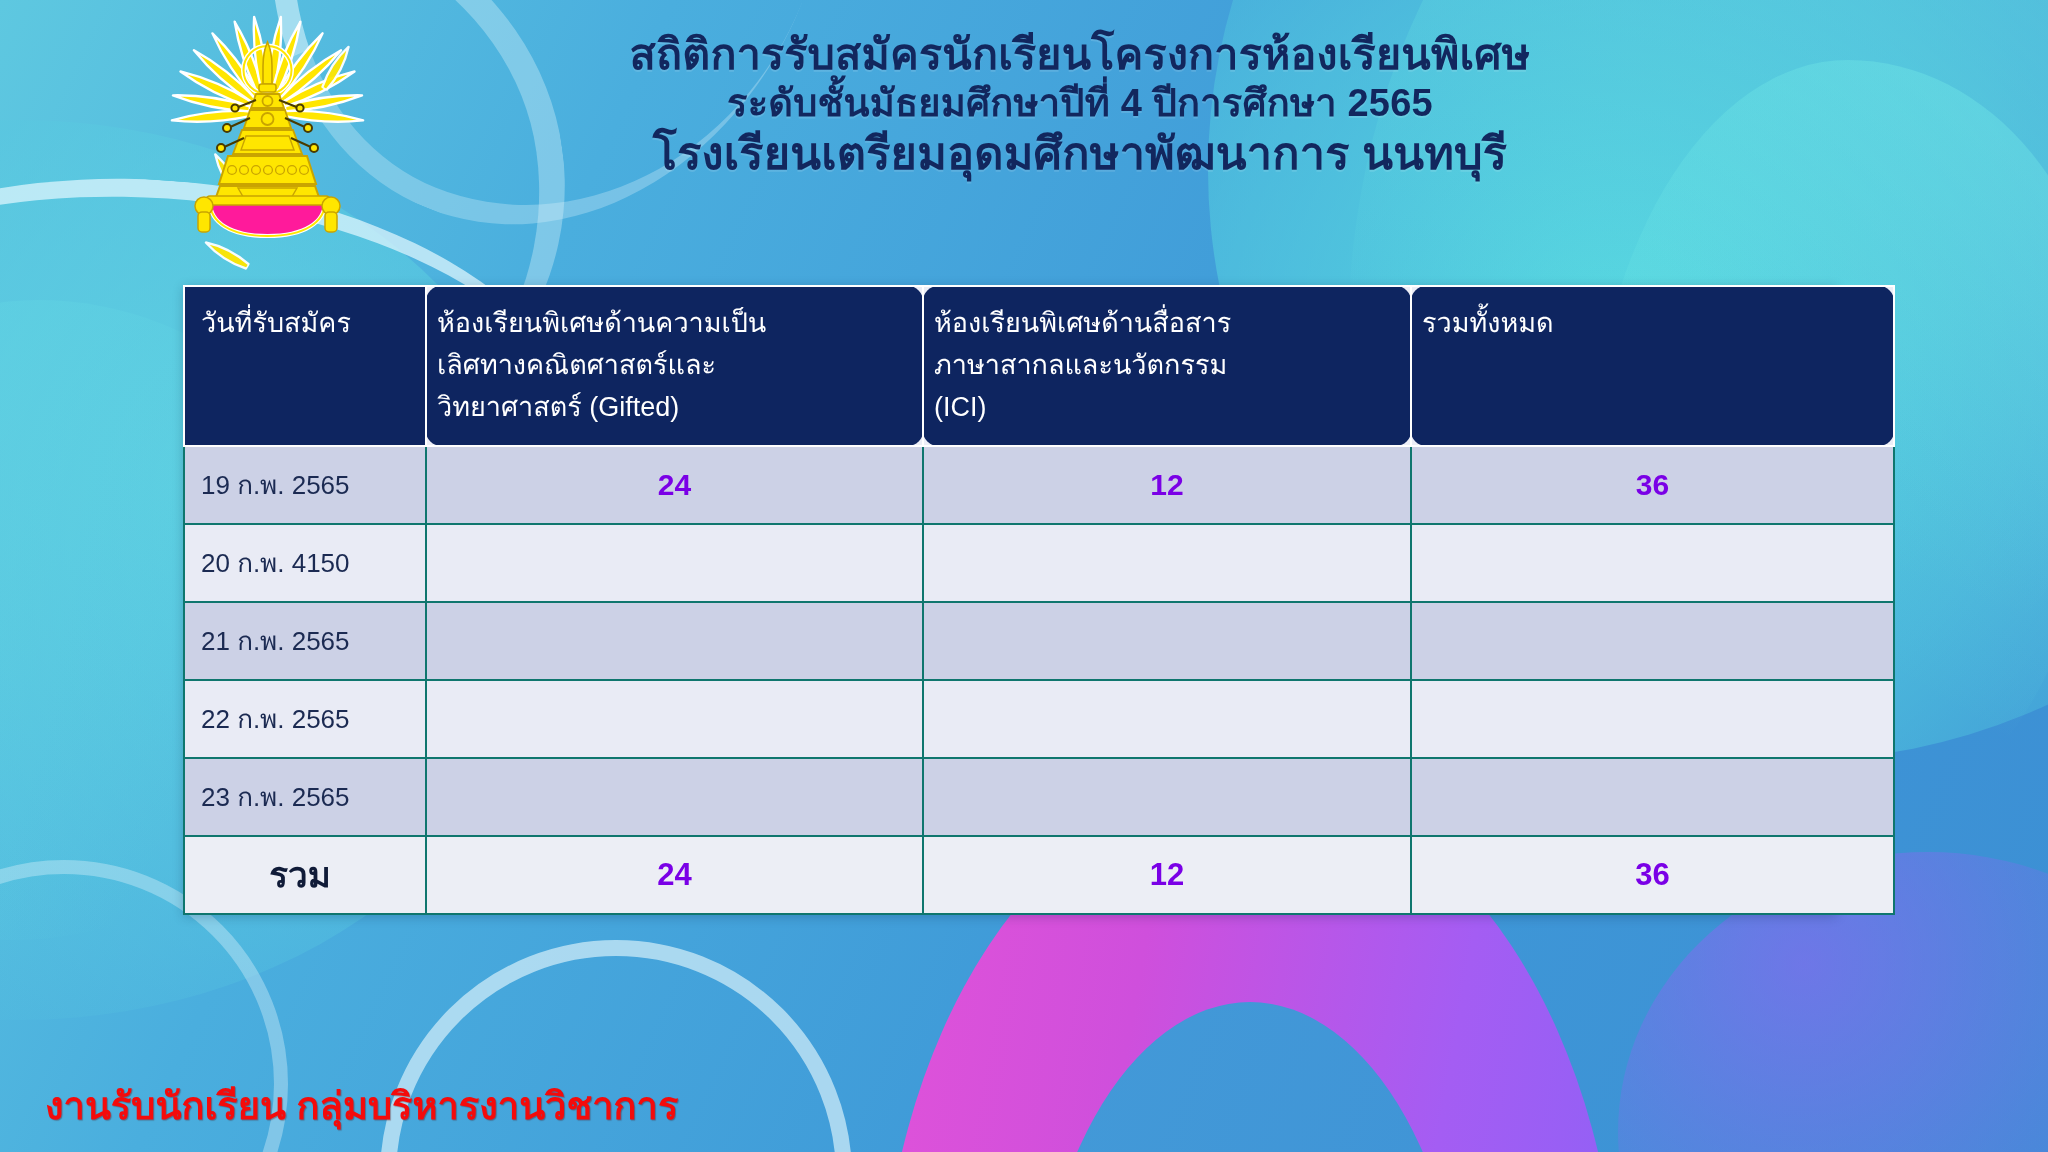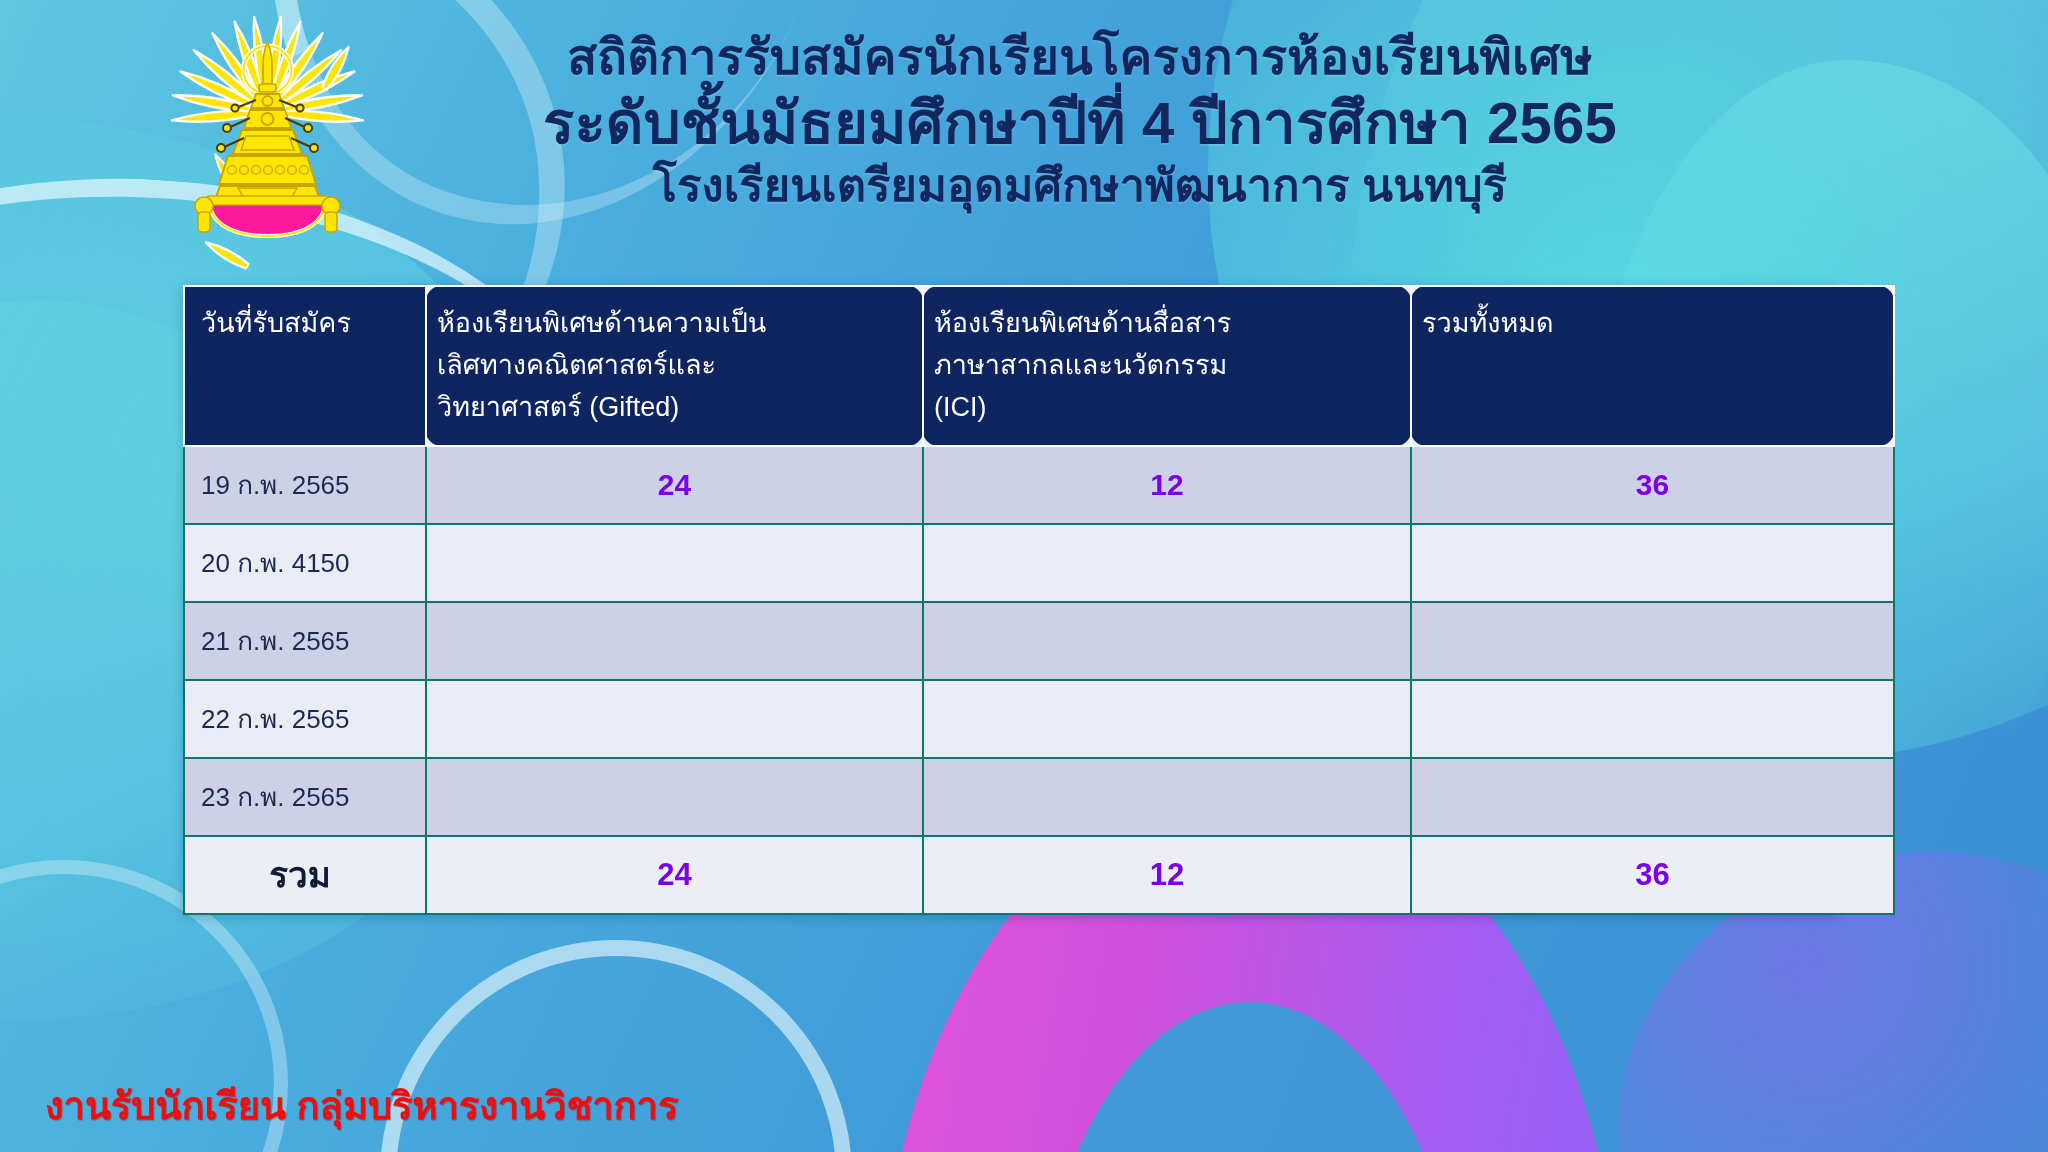--- a/index.html
+++ b/index.html
@@ -96,22 +96,22 @@
   #logo{position:absolute;left:160px;top:8px;width:215px;height:265px;z-index:3;}
   #logo svg{width:100%;height:100%;display:block;}
 
   
   #title{
     position:absolute;left:380px;top:28px;width:1400px;z-index:4;
     text-align:center;color:#12275e;
     font-weight:bold;letter-spacing:.2px;line-height:1.22;
     text-shadow:0 2px 0 rgba(255,255,255,.12);
   }
-  #title .tl{display:block;font-size:49px;white-space:nowrap;}
-  #title .tl2{font-size:58px;}
+  #title .tl{display:block;font-size:43px;white-space:nowrap;}
+  #title .tl2{font-size:38px;}
   #title .tl3{font-size:45px;}
 
   
   #table-wrap{
     position:absolute;left:183px;top:285px;width:1654px;z-index:5;
     box-shadow:0 2px 10px rgba(0,30,70,.22);
   }
   table{border-collapse:collapse;width:100%;table-layout:fixed;background:#eceef7;}
   col.c-date{width:242px;}
   col.c-gift{width:497px;}

